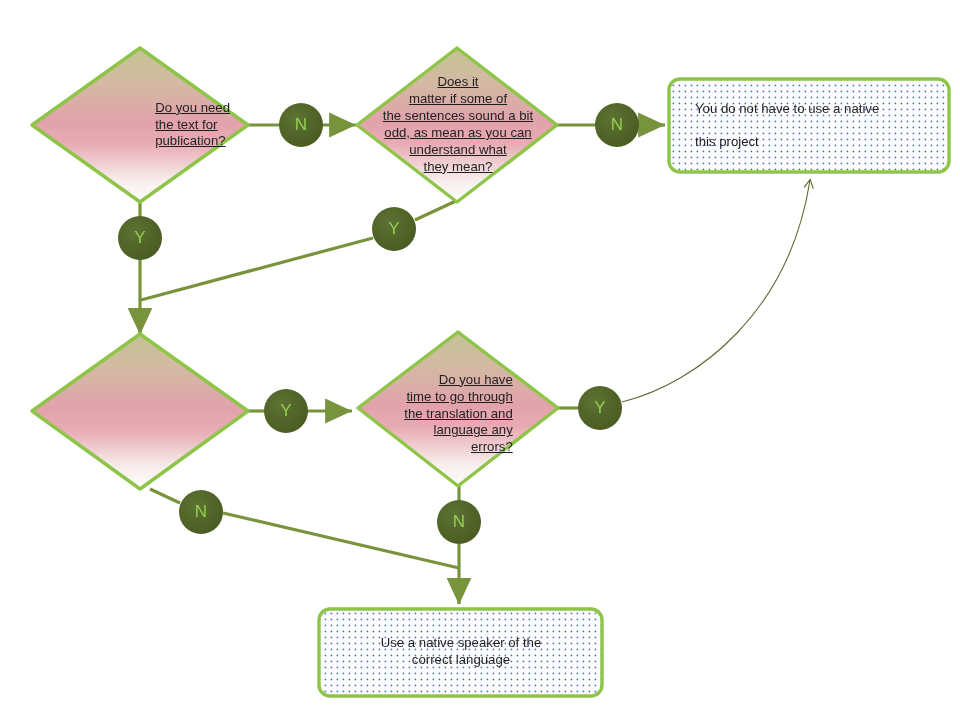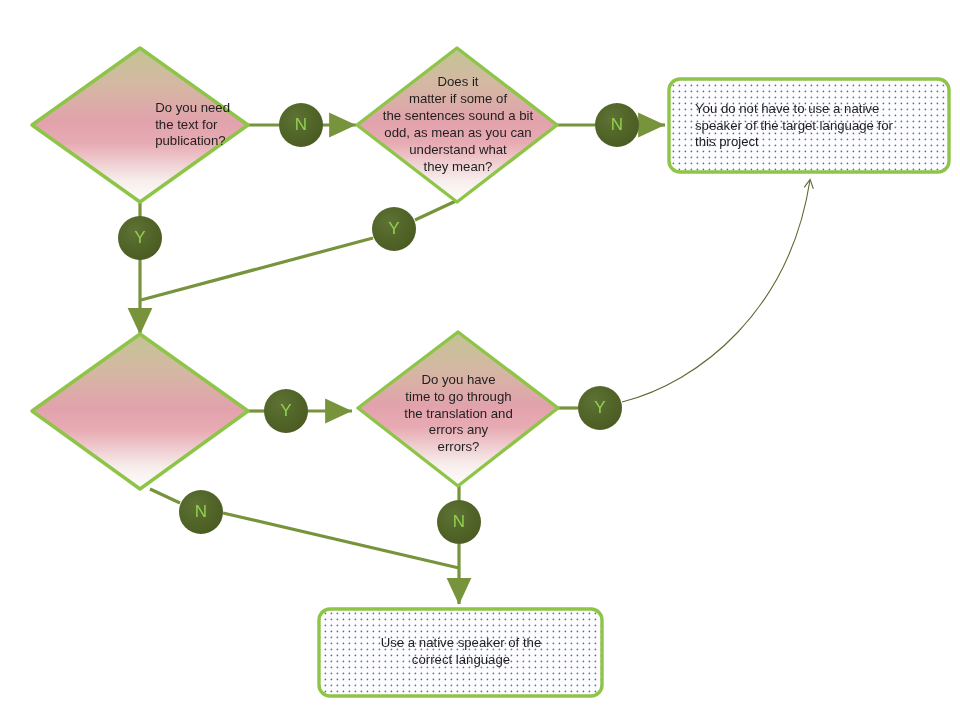--- a/index.html
+++ b/index.html
@@ -14,21 +14,21 @@
   svg.edges{z-index:1;}
   svg.shapes{z-index:2;}
 
   .node-text{
     position:absolute;z-index:3;
     display:flex;align-items:center;justify-content:center;
     text-align:center;
     pointer-events:none;
     line-height:1.28;
   }
-  .diamond-text{font-size:13.2px;color:#1f1f1f;}
+  .diamond-text{font-size:13.2px;color:#1f1f1f;text-decoration:underline;}
   .diamond-text.left-align{text-align:left;}
   .box-text{font-size:13.2px;color:#1f1f1f;align-items:center;}
   .conn-label{
     font-size:17px;color:#92d050;font-weight:400;
     letter-spacing:.3px;
   }
 </style>
 </head>
 <body>
 
@@ -124,34 +124,34 @@
       <span>Does it</span><br>
       <span>matter if some of</span><br>
       <span>the sentences sound a bit</span><br>
       <span>odd,  as mean as you can</span><br>
       <span>understand  what</span><br>
       <span>they mean?</span>
     </span>
   </div>
 
 
-  <div class="node-text diamond-text" style="left:362px;top:360px;width:193px;height:108px;">
+  <div class="node-text diamond-text" style="left:362px;top:360px;width:193px;height:108px;text-align:right;">
     <span>
       <span>Do you have</span><br>
       <span>time to go through</span><br>
       <span>the  translation and</span><br>
-      <span>errors  any</span><br>
+      <span>language  any</span><br>
       <span>errors?</span>
     </span>
   </div>
 
   <div class="node-text box-text" style="left:695px;top:98px;width:248px;height:56px;justify-content:flex-start;text-align:left;">
     <span>
       <span>You do not have to use a native</span><br>
-      <span>speaker of the target language for</span><br>
+      <br>
       <span>this project</span>
     </span>
   </div>
 
   <div class="node-text box-text" style="left:330px;top:628px;width:262px;height:48px;">
     <span>
       <span>Use a native speaker of the</span><br>
       <span>correct language</span>
     </span>
   </div>

